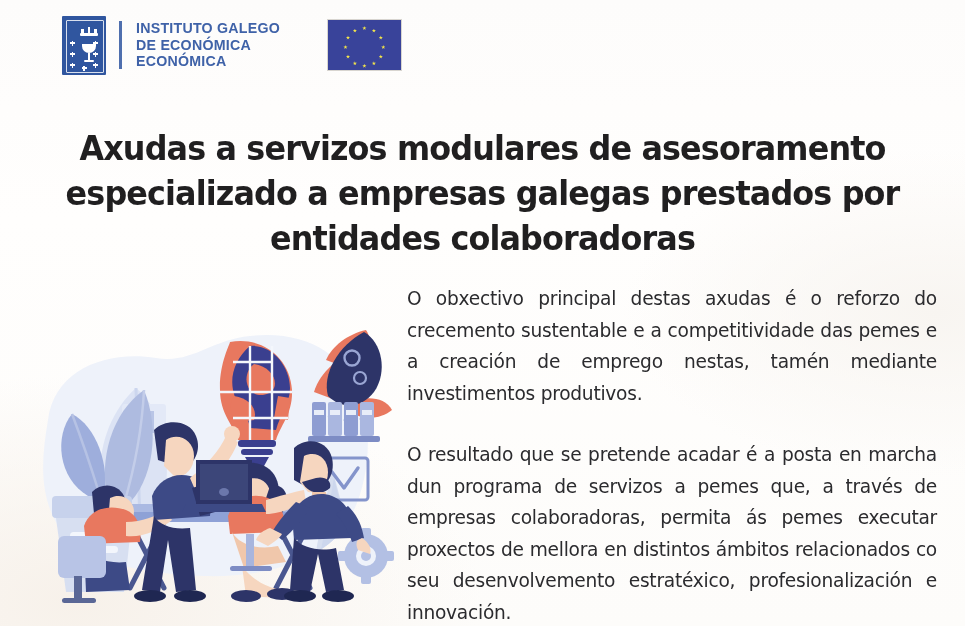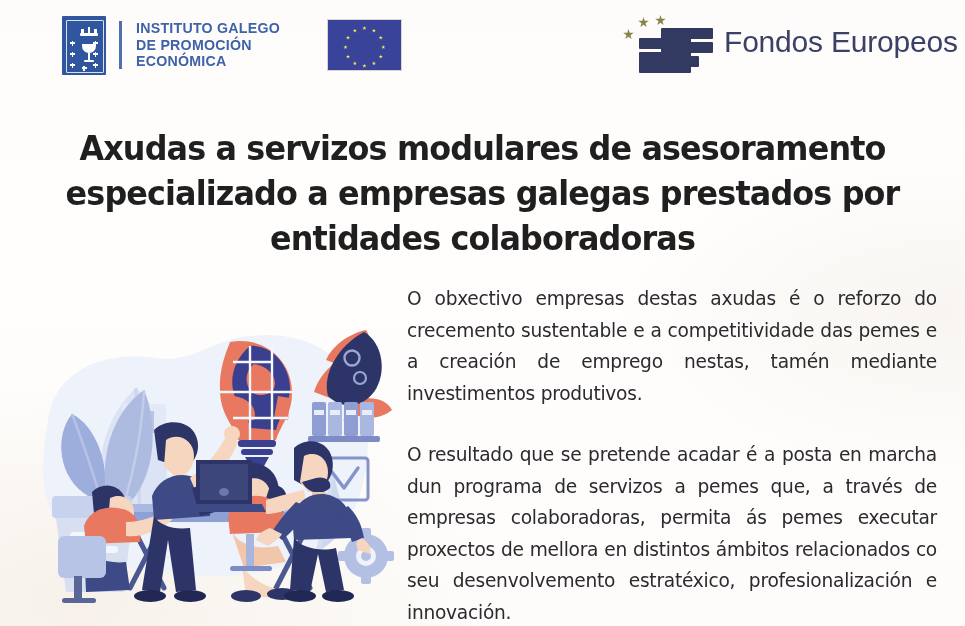--- a/index.html
+++ b/index.html
@@ -264,21 +264,21 @@
           <span class="cross" style="left:3px;  top:42px;"></span>
           <span class="cross" style="left:26px; top:20px;"></span>
           <span class="cross" style="left:26px; top:31px;"></span>
           <span class="cross" style="left:26px; top:42px;"></span>
           <span class="cross" style="left:14.6px; top:45px;"></span>
         </div>
       </div>
       <div id="igape-divider"></div>
       <div id="igape-text">
         <div>INSTITUTO GALEGO</div>
-        <div>DE PROMOCIÓN</div>
+        <div>DE ECONÓMICA</div>
         <div>ECONÓMICA</div>
       </div>
     </div>
 
     <div id="eu-logo">
       <div id="eu-flag">
         <span class="star" style="left:34.2px; top: 6.0px;">
             <i></i>
           </span>
         <span class="star" style="left:43.7px; top: 8.5px;">
@@ -310,34 +310,20 @@
           </span>
         <span class="star" style="left:17.8px; top:15.4px;">
             <i></i>
           </span>
         <span class="star" style="left:24.7px; top: 8.5px;">
             <i></i>
           </span>
       </div>
     </div>
 
-    <div id="fe-logo">
-      <div id="fe-mark">
-        <span class="fstar" style="left:3px;  top:18px;"></span>
-        <span class="fstar" style="left:18px; top: 6px;"></span>
-        <span class="fstar" style="left:35px; top: 4px;"></span>
-        <span class="bar" style="left:41px; top:17px; width:52px; height:11px;"></span>
-        <span class="bar" style="left:19px; top:27px; width:52px; height:11px;"></span>
-        <span class="bar" style="left:41px; top:31px; width:52px; height:11px;"></span>
-        <span class="bar" style="left:19px; top:41px; width:52px; height:11px;"></span>
-        <span class="bar" style="left:41px; top:45px; width:38px; height:11px;"></span>
-        <span class="bar" style="left:19px; top:51px; width:52px; height:11px;"></span>
-      </div>
-      <div id="fe-text">Fondos Europeos</div>
-    </div>
   </div>
 
   <h1 id="title">
     <div>Axudas a servizos modulares de asesoramento</div>
     <div>especializado a empresas galegas prestados por</div>
     <div>entidades colaboradoras</div>
   </h1>
 
   <div id="illustration">
     <svg viewBox="0 0 386 320" xmlns="http://www.w3.org/2000/svg">
@@ -503,17 +489,17 @@
         <path d="M334 206 C344 216 348 226 350 238 L338 242 C334 230 328 220 322 214 Z" fill="#3d4a86"></path>
         <path d="M348 238 C354 242 358 248 356 254 L344 250 C342 246 342 242 344 240 Z" fill="#f6d6bf"></path>
         <path d="M280 238 C288 248 306 252 322 248 L330 290 L312 292 L304 254 L296 292 L276 290 Z" fill="#2d3468"></path>
         <ellipse cx="286" cy="296" rx="16" ry="6" fill="#1f2752"></ellipse>
         <ellipse cx="324" cy="296" rx="16" ry="6" fill="#1f2752"></ellipse>
       </g>
     </svg>
   </div>
 
   <div id="body-text">
-    <p class="first">O obxectivo empresas destas axudas é o reforzo do crecemento sustentable e a competitividade das pemes e a creación de emprego nestas, tamén mediante investimentos produtivos.</p>
+    <p class="first">O obxectivo principal destas axudas é o reforzo do crecemento sustentable e a competitividade das pemes e a creación de emprego nestas, tamén mediante investimentos produtivos.</p>
     <p class="second">O resultado que se pretende acadar é a posta en marcha dun programa de servizos a pemes que, a través de empresas colaboradoras, permita ás pemes executar proxectos de mellora en distintos ámbitos relacionados co seu desenvolvemento estratéxico, profesionalización e innovación.</p>
   </div>
 
 </div>
 
 </body></html>

